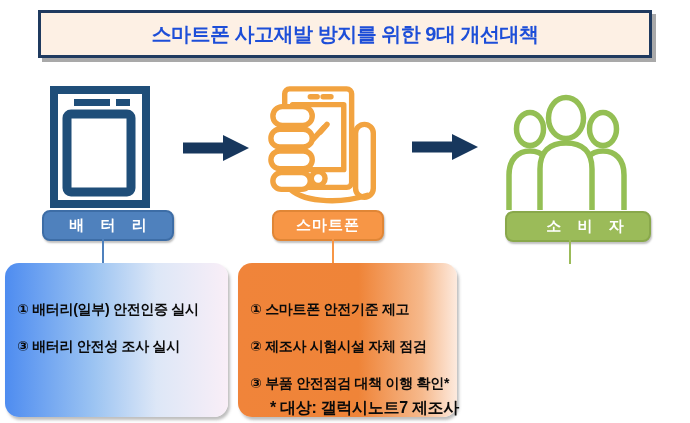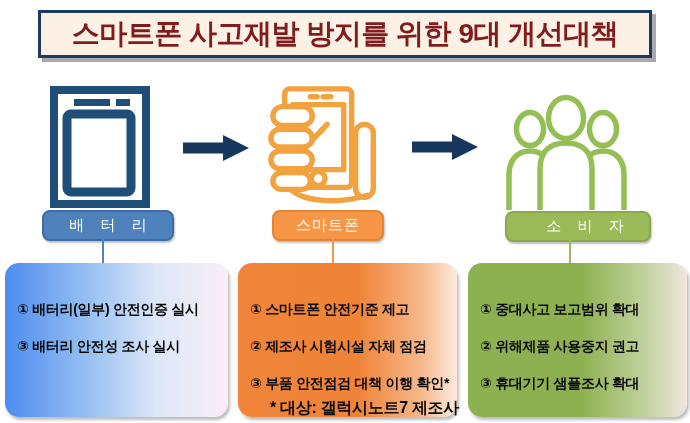--- a/index.html
+++ b/index.html
@@ -7,39 +7,39 @@
   .stage{position:relative;width:690px;height:423px;background:#ffffff;overflow:hidden;}
 
   
   .title-box{
     position:absolute;left:38px;top:10px;width:608px;height:42px;
     background:#fdf0e4;border:3px solid #1f3a5f;
     box-shadow:4px 4px 0 #a9a9a9;
     display:flex;align-items:center;justify-content:center;
   }
   .title-box span{
-    color:#7f1d1d;font-size:28px;font-weight:bold;letter-spacing:-0.5px;white-space:nowrap;text-align:right;
+    color:#1d4ed8;font-size:20px;font-weight:bold;letter-spacing:-0.5px;white-space:nowrap;text-align:right;
   }
 
   
   .icon{position:absolute;}
   .icon-battery{left:50px;top:86px;width:100px;height:122px;}
   .icon-phone{left:264px;top:83px;width:130px;height:128px;}
   .icon-people{left:505px;top:90px;width:123px;height:120px;}
 
   
   .arrow{position:absolute;width:66px;height:26px;}
   .arrow-1{left:183px;top:135px;}
   .arrow-2{left:412px;top:134px;}
 
   
   .cat-label{
     position:absolute;top:210px;height:27px;border-radius:8px;
     display:flex;align-items:center;justify-content:center;
-    color:#ffffff;font-size:15px;font-weight:normal;white-space:nowrap;
+    color:#ffffff;font-size:15px;font-weight:bold;white-space:nowrap;
     box-shadow:1px 2px 2px rgba(0,0,0,0.25);
   }
   .cat-battery{left:42px;width:122px;background:#4f81bd;border:2px solid #3d6da6;letter-spacing:6px;padding-left:6px;}
   .cat-phone{left:272px;width:108px;background:#f79646;border:2px solid #e08636;letter-spacing:1px;}
   .cat-consumer{left:505px;top:211px;width:122px;background:#9bbb59;border:2px solid #89a84b;letter-spacing:6px;padding-left:20px;}
 
   
   .connector{position:absolute;width:2px;top:239px;height:25px;}
   .conn-1{left:102px;background:#4f81bd;}
   .conn-2{left:332px;background:#f79646;}
@@ -135,19 +135,14 @@
     <div class="box-item">③ 배터리 안전성 조사 실시</div>
   </div>
 
   <div class="content-box box-phone">
     <div class="box-item">① 스마트폰 안전기준 제고</div>
     <div class="box-item">② 제조사 시험시설 자체 점검</div>
     <div class="box-item">③ 부품 안전점검 대책 이행 확인*</div>
     <div class="box-footnote">* 대상: 갤럭시노트7 제조사</div>
   </div>
 
-  <div class="content-box box-consumer">
-    <div class="box-item">① 중대사고 보고범위 확대</div>
-    <div class="box-item">② 위해제품 사용중지 권고</div>
-    <div class="box-item">③ 휴대기기 샘플조사 확대</div>
-  </div>
 
 </div>
 
 </body></html>

